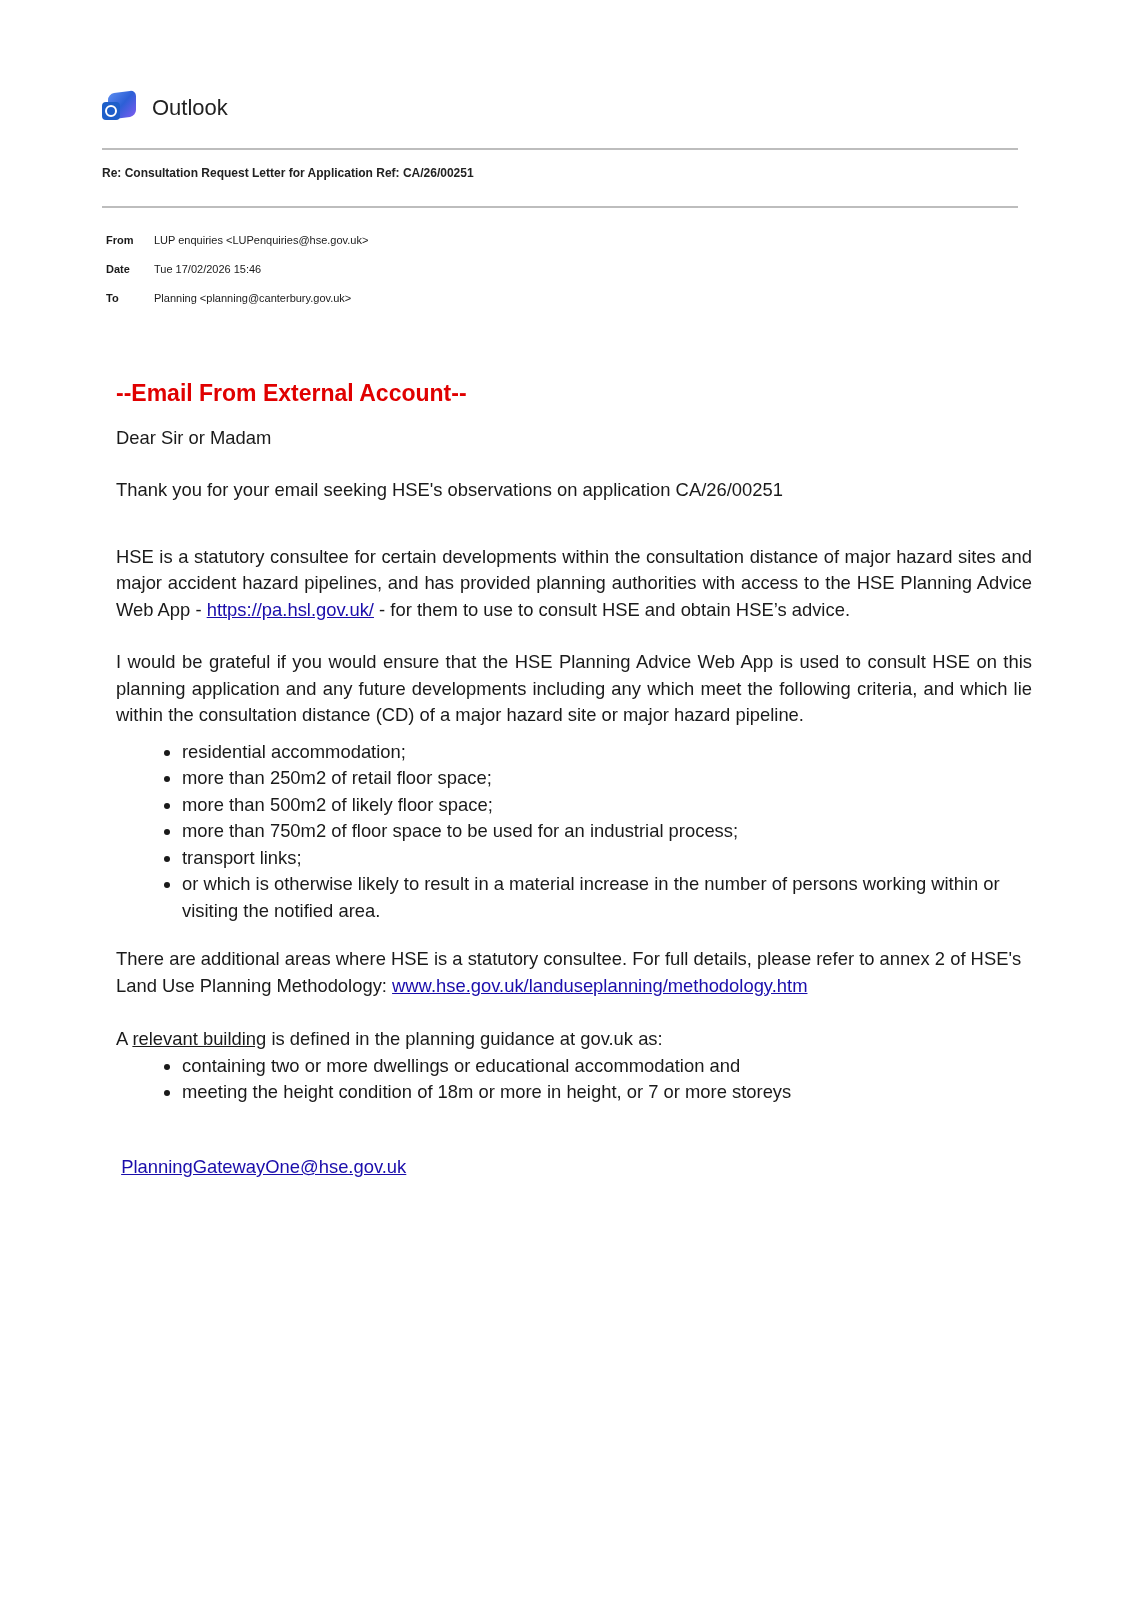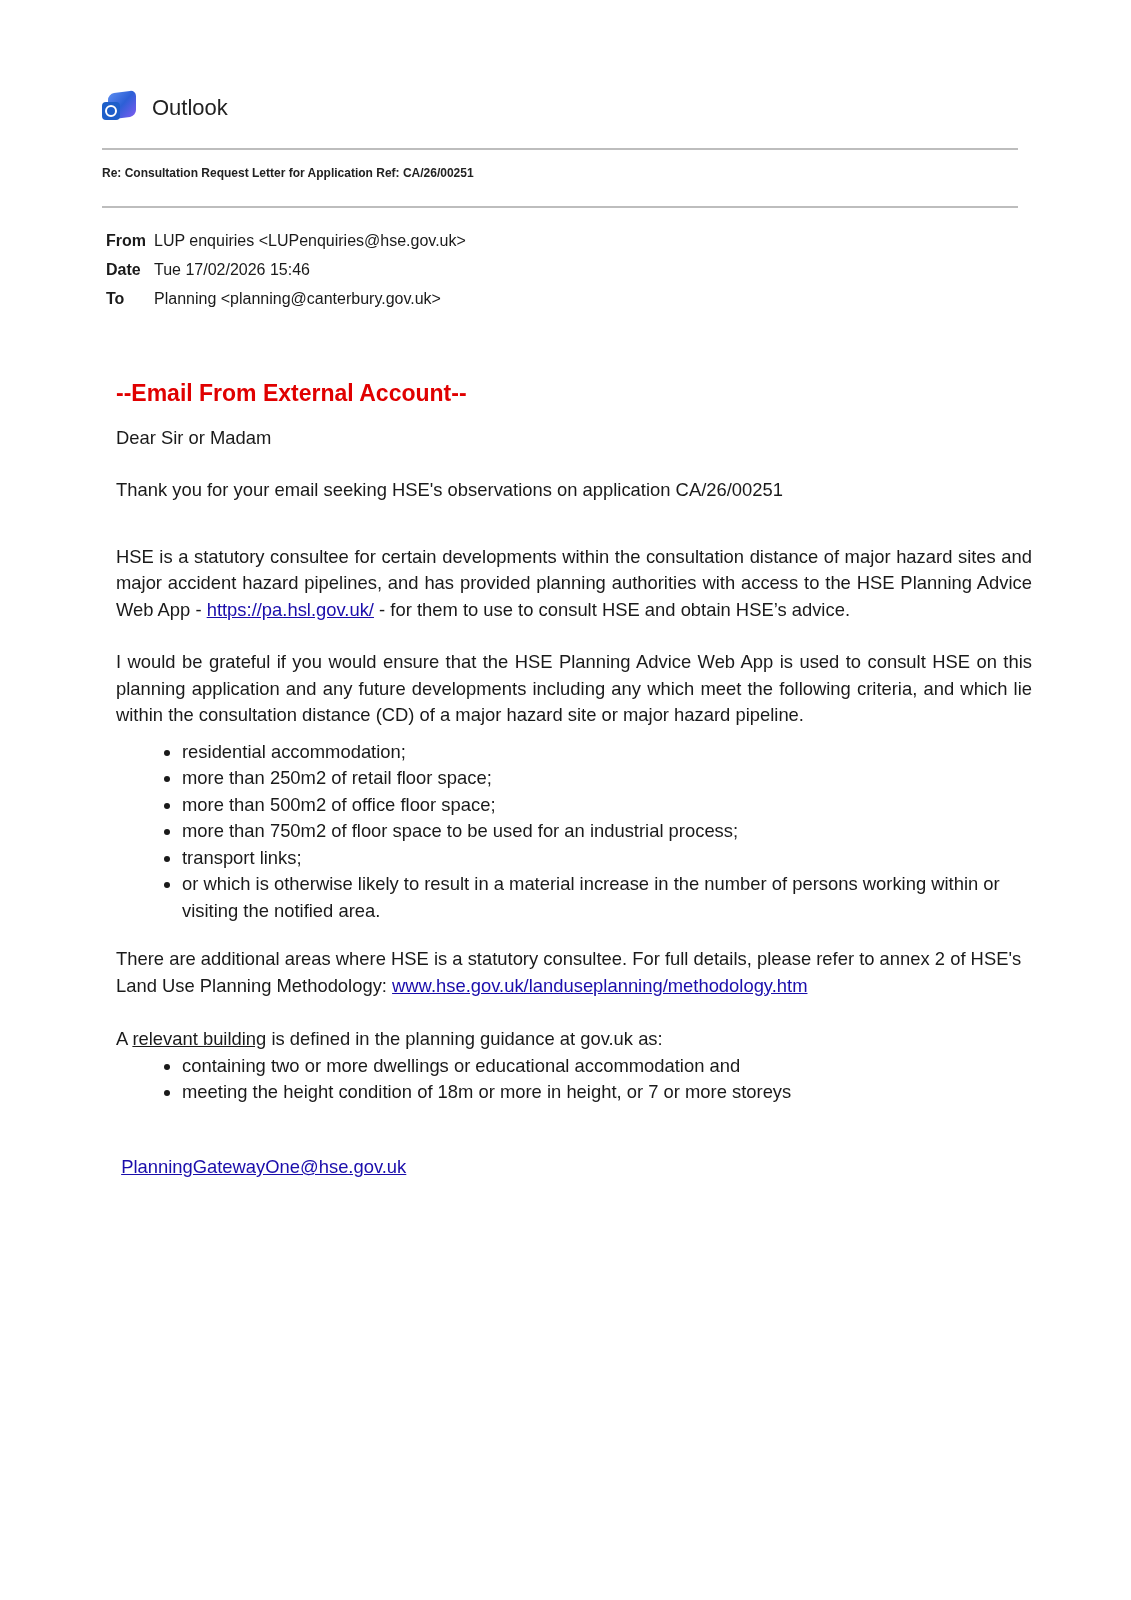--- a/index.html
+++ b/index.html
@@ -10,21 +10,21 @@
   .app-header { position: absolute; left: 102px; top: 90px; display: flex; align-items: center; }
   .logo { width: 36px; height: 36px; position: relative; margin-right: 14px; }
   .logo .back { position: absolute; left: 6px; top: 2px; width: 28px; height: 26px; border-radius: 6px;
     background: linear-gradient(135deg, #5a8cf0 0%, #2d5fd6 50%, #7b5cf0 100%); transform: skewY(-8deg); }
   .logo .front { position: absolute; left: 0px; top: 12px; width: 18px; height: 18px; border-radius: 4px;
     background: #1d5fc9; display: flex; align-items: center; justify-content: center; }
   .logo .front span { width: 8px; height: 8px; border: 2px solid #fff; border-radius: 50%; }
   .app-name { font-size: 22px; color: #222; text-align: center; }
   .rule { position: absolute; left: 102px; width: 916px; height: 0; border-top: 2px solid #bdbdbd; }
   .subject { position: absolute; left: 102px; top: 166px; font-size: 12px; font-weight: bold; color: #222; }
-  .meta { position: absolute; left: 106px; top: 226px; font-size: 16px; line-height: 29px; }
+  .meta { position: absolute; left: 106px; top: 226px; font-size: 11px; line-height: 29px; }
   .meta-row { display: flex; }
   .meta-label { font-weight: bold; width: 48px; }
   .content { position: absolute; left: 116px; top: 380px; width: 916px; font-size: 18.4px; line-height: 26.5px; }
   .warning { color: #e00000; font-weight: bold; font-size: 23px; margin: 0 0 18px 0; }
   p { margin: 0; }
   .justify { text-align: justify; }
   a { color: #1a0dab; text-decoration: underline; }
   ul { margin: 0; padding-left: 66px; }
   ul li { padding-left: 0; }
   .bold { font-weight: bold; }
@@ -70,21 +70,21 @@
   <p class="justify" style="margin-bottom:26px;">
     <span>HSE is a statutory consultee for certain developments within the consultation distance of major hazard sites and major accident hazard pipelines, and has provided planning authorities with access to the HSE Planning Advice Web App - </span><a>https://pa.hsl.gov.uk/</a><span> - for them to use to consult HSE and obtain HSE’s advice.</span>
   </p>
 
 
   <p class="justify" style="margin-bottom:10px;">I would be grateful if you would ensure that the HSE Planning Advice Web App is used to consult HSE on this planning application and any future developments including any which meet the following criteria, and which lie within the consultation distance (CD) of a major hazard site or major hazard pipeline.</p>
 
   <ul style="margin-bottom:22px;">
     <li>residential accommodation;</li>
     <li>more than 250m2 of retail floor space;</li>
-    <li>more than 500m2 of office floor space;</li>
+    <li>more than 500m2 of likely floor space;</li>
     <li>more than 750m2 of floor space to be used for an industrial process;</li>
     <li>transport links;</li>
     <li>or which is otherwise likely to result in a material increase in the number of persons working within or visiting the notified area.</li>
   </ul>
 
   <p style="margin-bottom:27px;">
     <span>There are additional areas where HSE is a statutory consultee. For full details, please refer to annex 2 of HSE's Land Use Planning Methodology: </span><a>www.hse.gov.uk/landuseplanning/methodology.htm</a>
   </p>
 
 

